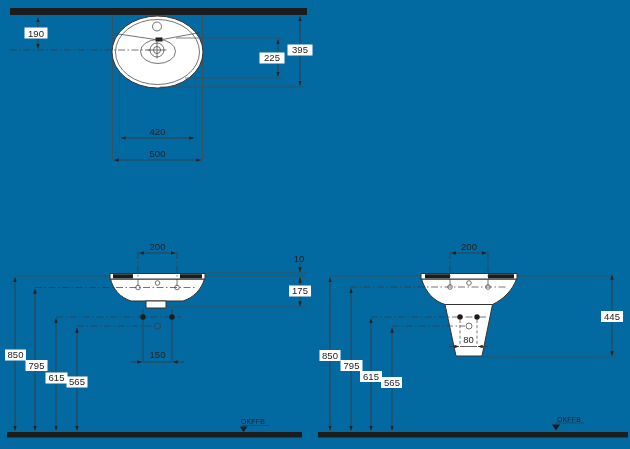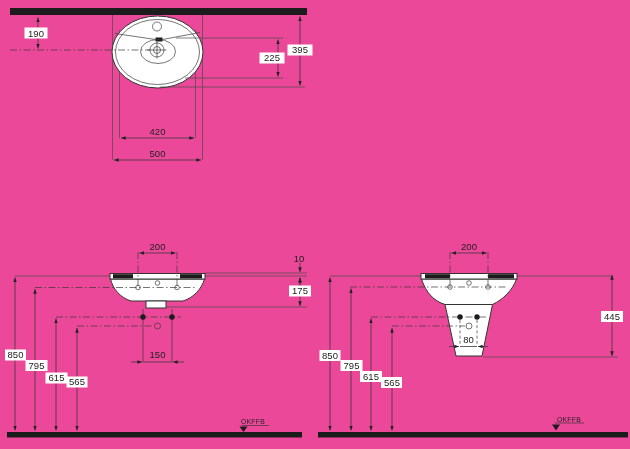--- a/index.html
+++ b/index.html
@@ -1,16 +1,16 @@
 <!DOCTYPE html>
 <html><head>
 <meta charset="utf-8">
 <style>
   html,body{margin:0;padding:0;background:#fff;}
-  .sheet{position:relative;width:630px;height:449px;background:#ec4899;overflow:hidden;
+  .sheet{position:relative;width:630px;height:449px;background:#0369a1;overflow:hidden;
          font-family:"Liberation Sans", sans-serif;}
   svg text{font-family:"Liberation Sans", sans-serif;font-size:9.5px;fill:#222;
            text-anchor:middle;}
   svg text.small{font-size:6.8px;letter-spacing:.3px;}
   .objf{stroke:#333;stroke-width:1;fill:#fff;}
   .thin{stroke:#3a3a3a;stroke-width:.7;fill:none;}
   .ext{stroke:#4a4a4a;stroke-width:.7;fill:none;}
   .dim{stroke:#3a3a3a;stroke-width:.8;fill:none;}
   .cl{stroke:#3a3a3a;stroke-width:.7;fill:none;stroke-dasharray:7 2.5 1.5 2.5;}
   .dsh{stroke:#3a3a3a;stroke-width:.7;fill:none;stroke-dasharray:3 2.2;}

